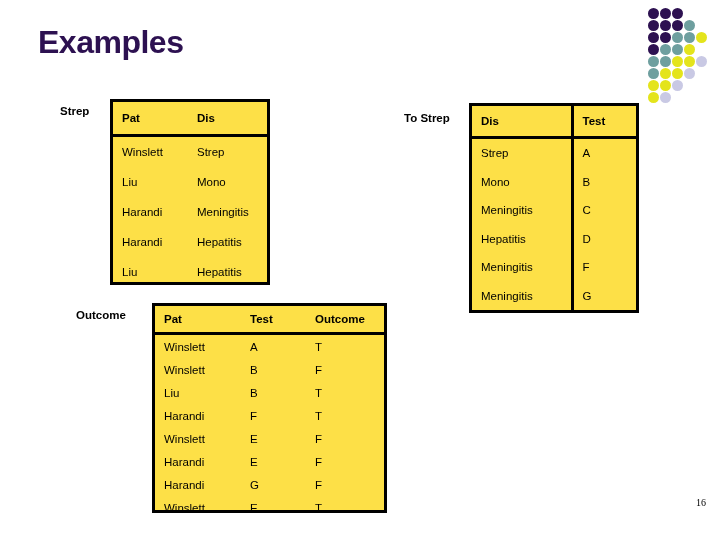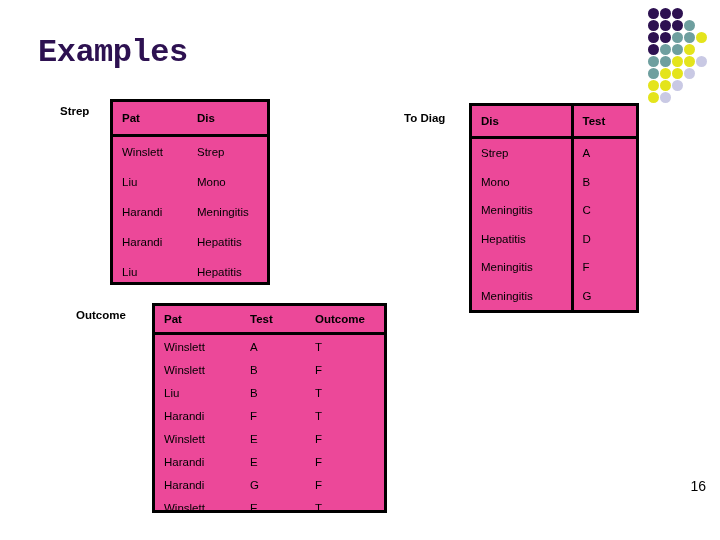--- a/index.html
+++ b/index.html
@@ -32,36 +32,35 @@
 
   
   #slide-title {
     position: absolute;
     left: 38px;
     top: 24px;
     font-size: 32px;
     font-weight: bold;
     color: #2d1151;
     letter-spacing: -0.5px;
-    font-family: Liberation Mono, monospace;
-    margin-top: 10px;
+    font-family: Liberation Sans, sans-serif;
   }
 
   
   .tbl-label {
     position: absolute;
     font-size: 11.5px;
     font-weight: bold;
     color: #000000;
     white-space: nowrap;
   }
   .tbl {
     position: absolute;
     border: 3px solid #000000;
-    background: #ec4899;
+    background: #fde047;
     box-sizing: border-box;
   }
   .tbl table {
     border-collapse: collapse;
     width: 100%;
     height: 100%;
     table-layout: fixed;
   }
   .tbl th {
     font-size: 11.5px;
@@ -98,23 +97,24 @@
   #tbl-outcome { left: 152px; top: 303px; width: 235px; height: 210px; }
   #tbl-outcome th { height: 26px; }
   #tbl-outcome td { height: 23px; }
   #tbl-outcome col.c1 { width: 86px; }
   #tbl-outcome col.c2 { width: 65px; }
 
   
   #page-num {
     position: absolute;
     right: 14px;
-    bottom: 46px;
-    font-size: 14px;
-    color: #000000;
+    bottom: 32px;
+    font-size: 10px;
+    color: #000000;
+    font-family: Liberation Serif, serif;
   }
 </style>
 </head>
 <body>
 
 <div id="deco">
     <span class="dot" style="left: 0px; top: 0px; background: rgb(45, 17, 81);"></span>
     <span class="dot" style="left: 12px; top: 0px; background: rgb(45, 17, 81);"></span>
     <span class="dot" style="left: 24px; top: 0px; background: rgb(45, 17, 81);"></span>
     <span class="dot" style="left: 0px; top: 12px; background: rgb(45, 17, 81);"></span>
@@ -180,21 +180,21 @@
         <td>Hepatitis</td>
       </tr>
       <tr>
         <td>Liu</td>
         <td>Hepatitis</td>
       </tr>
     </tbody>
   </table>
 </div>
 
-<div class="tbl-label" style="left:404px; top:112px;">To Diag</div>
+<div class="tbl-label" style="left:404px; top:112px;">To Strep</div>
 
 <div class="tbl" id="tbl-todiag">
   <table>
     <colgroup>
         <col class="c1">
         <col class="c2">
       </colgroup>
     <thead>
       <tr>
         <th>Dis</th>

